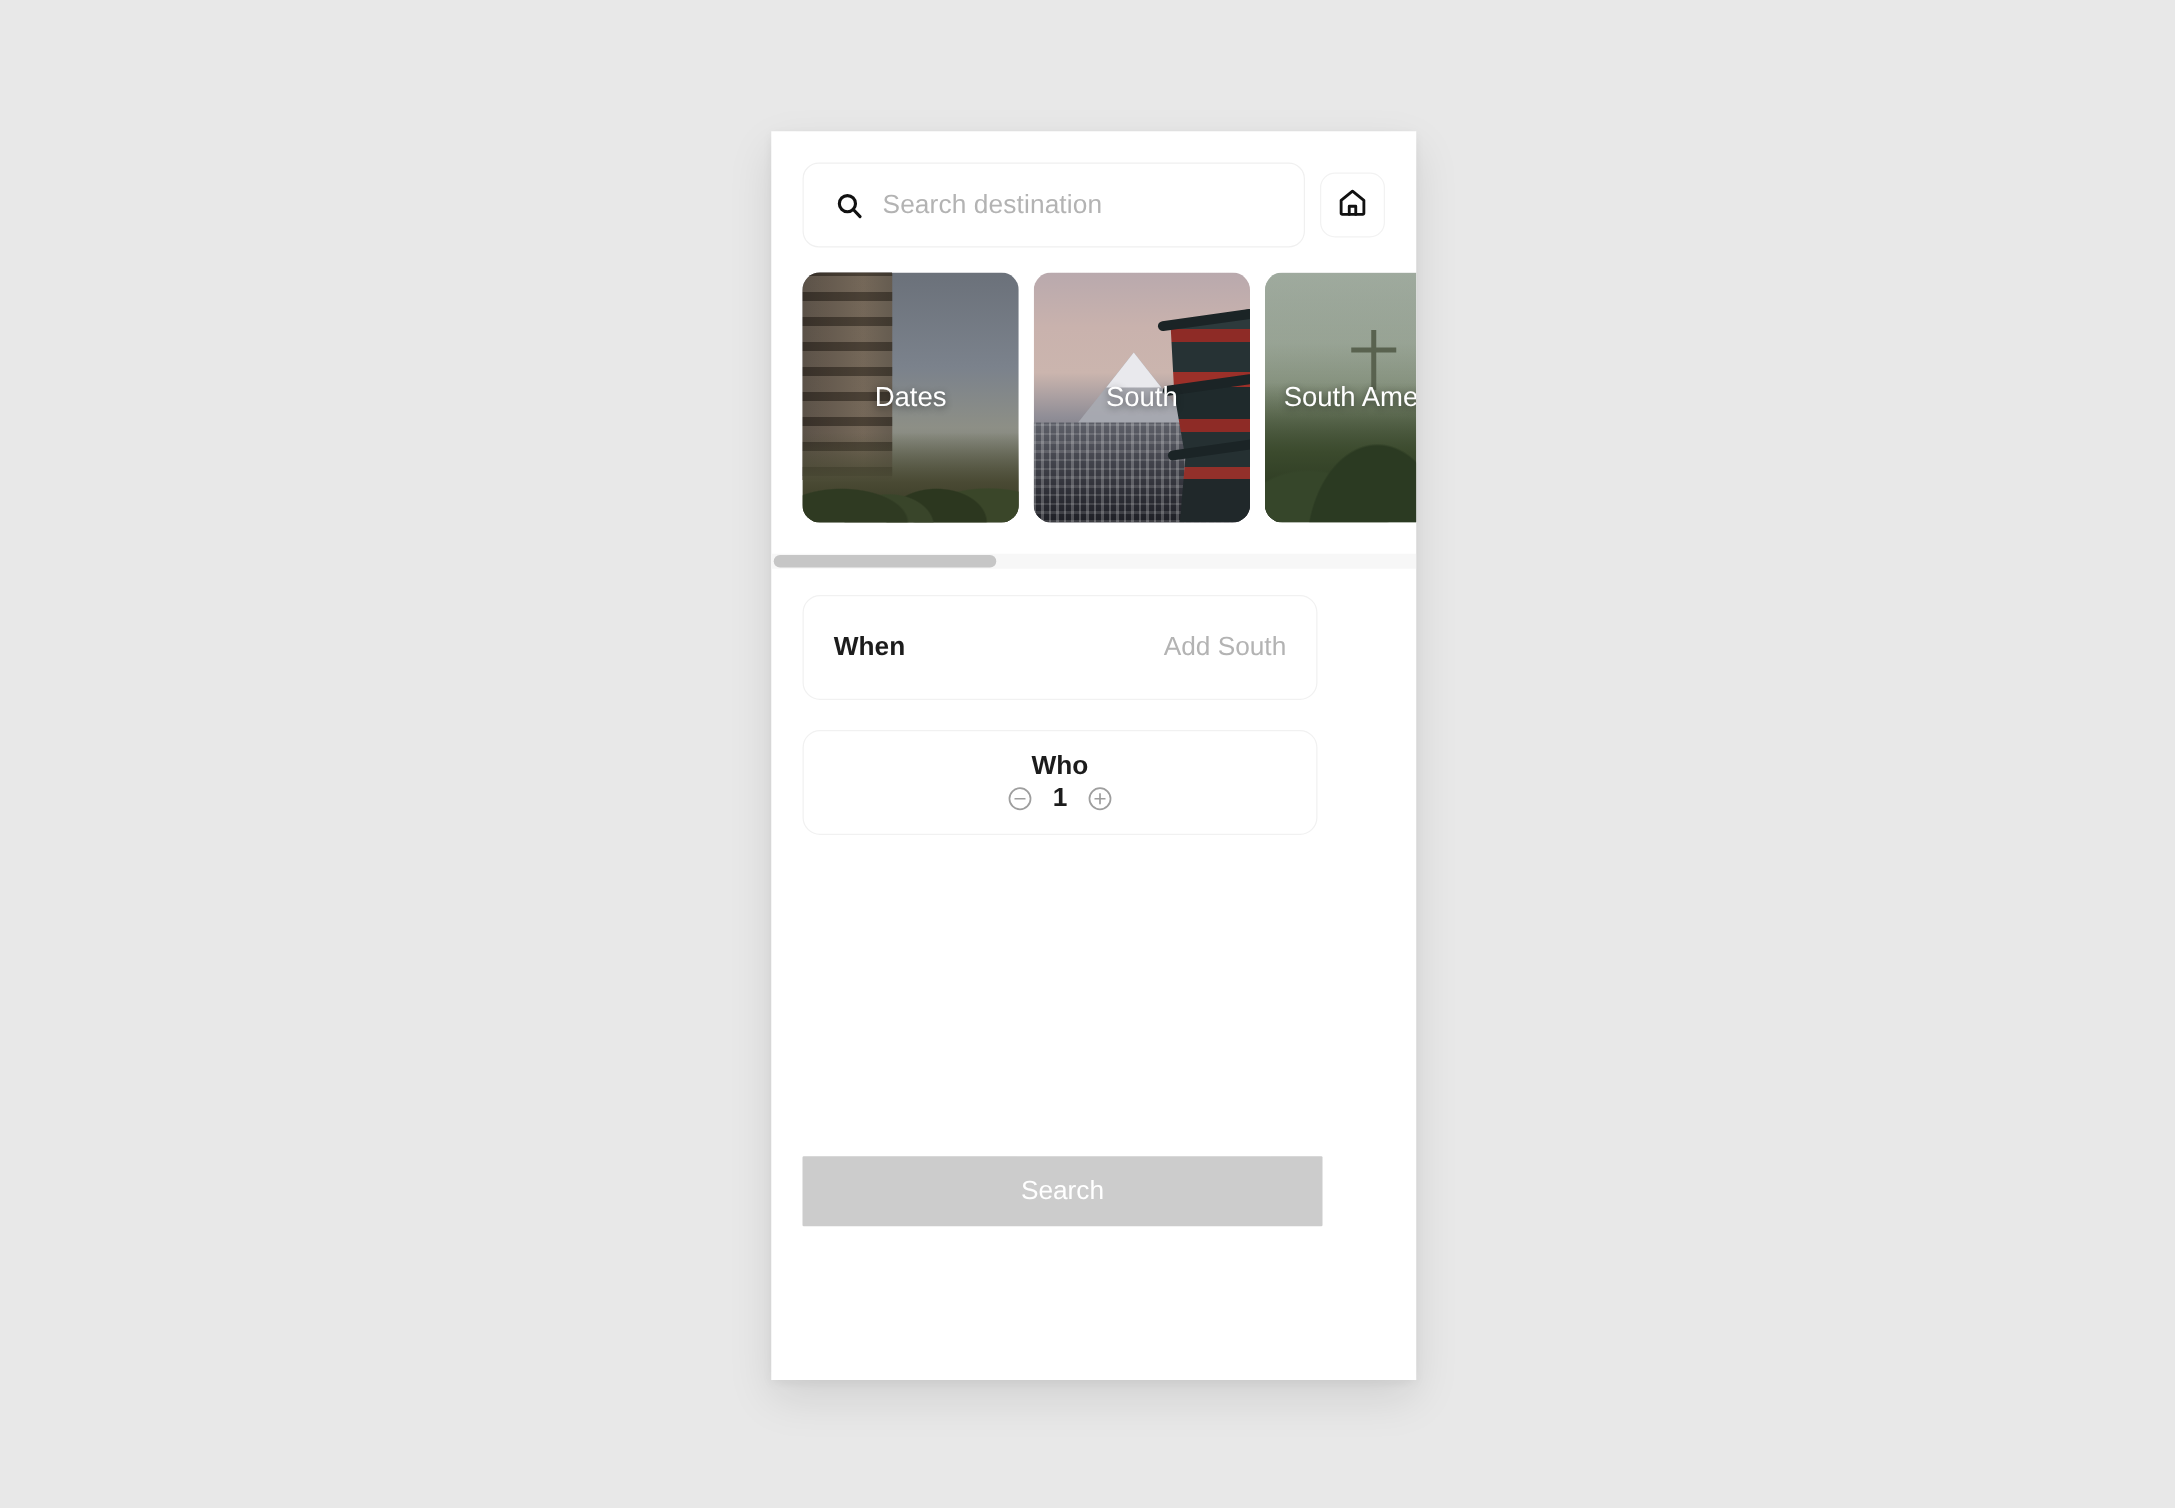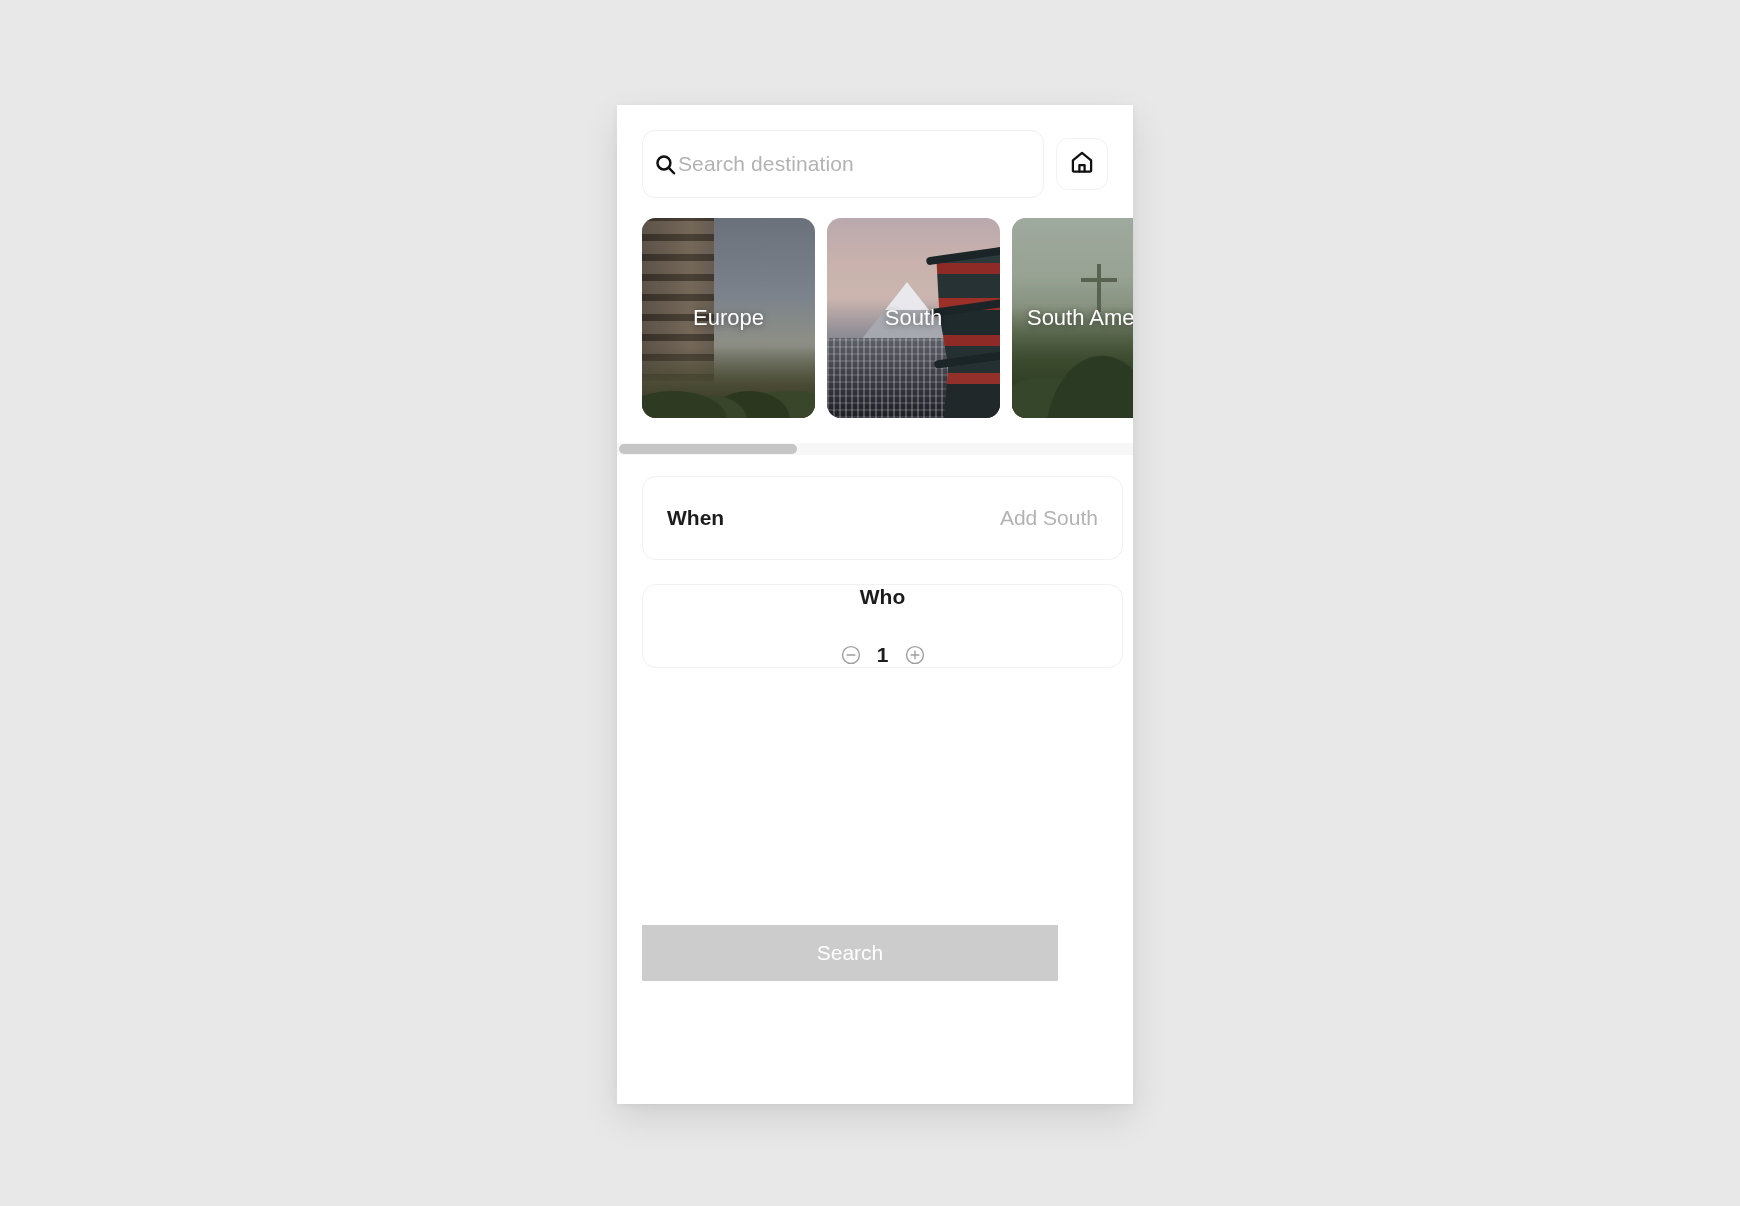--- a/index.html
+++ b/index.html
@@ -44,21 +44,22 @@
   }
   .search-field {
     flex: 1 1 auto;
     height: 68px;
     box-sizing: border-box;
     border: 1px solid #f0f0f0;
     border-radius: 13px;
     background: #ffffff;
     display: flex;
     align-items: center;
-    padding: 0 10px;
+    padding: 0 24px;
+    gap: 14px;
   }
   .search-icon { flex: 0 0 auto; display:flex; align-items:center; }
   .search-placeholder {
     font-size: 21px;
     color: #b3b3b3;
     letter-spacing: 0.1px;
     white-space: nowrap;
   }
   .home-button {
     flex: 0 0 auto;
@@ -241,30 +242,30 @@
     width: 178px;
     height: 10px;
     background: #c6c6c6;
     border-radius: 5px;
   }
 
   
   .option-card {
     position: absolute;
     left: 25px;
-    width: 481px;
+    width: 412px;
     height: 84px;
     box-sizing: border-box;
     border: 1px solid #f1f1f1;
     border-radius: 14px;
     background: #ffffff;
     display: flex;
     align-items: center;
     justify-content: space-between;
-    padding: 0 24px;
+    padding: 16px 24px;
   }
   #card-when { top: 371px; }
   #card-who  { top: 479px; flex-direction: column; }
 
   .option-title {
     font-size: 21px;
     color: #1c1c1c;
     font-weight: 700;
   }
   .option-value {
@@ -338,21 +339,21 @@
         </span>
       </div>
 
     </div>
 
     <div class="carousel">
       <div class="carousel-track">
 
         <div class="dest-card">
           <div class="dest-art art-europe"></div>
-          <span class="dest-label">Europe</span>
+          <span class="dest-label">Dates</span>
         </div>
 
         <div class="dest-card">
           <div class="dest-art art-asia">
             <div class="fuji"></div>
             <div class="fuji-snow"></div>
             <div class="city"></div>
             <div class="pagoda"></div>
             <div class="eave1"></div>
             <div class="eave2"></div>

